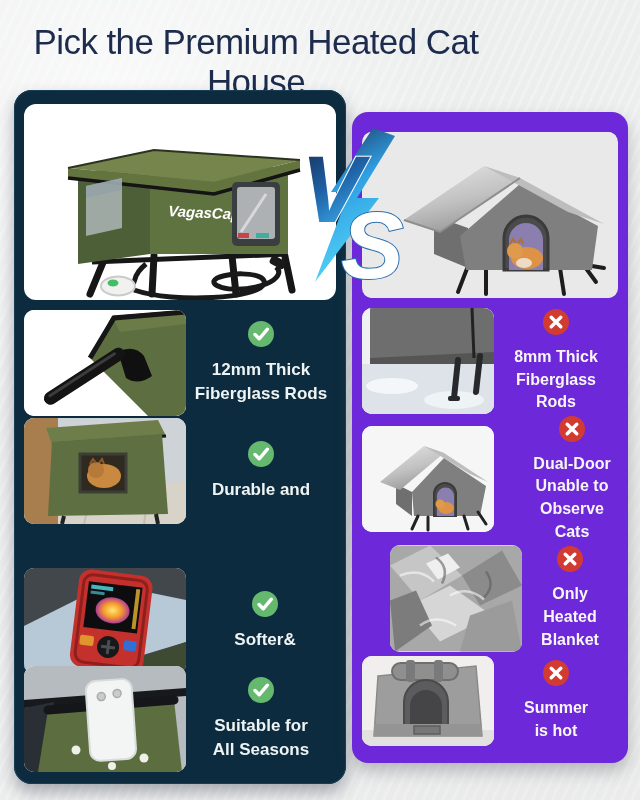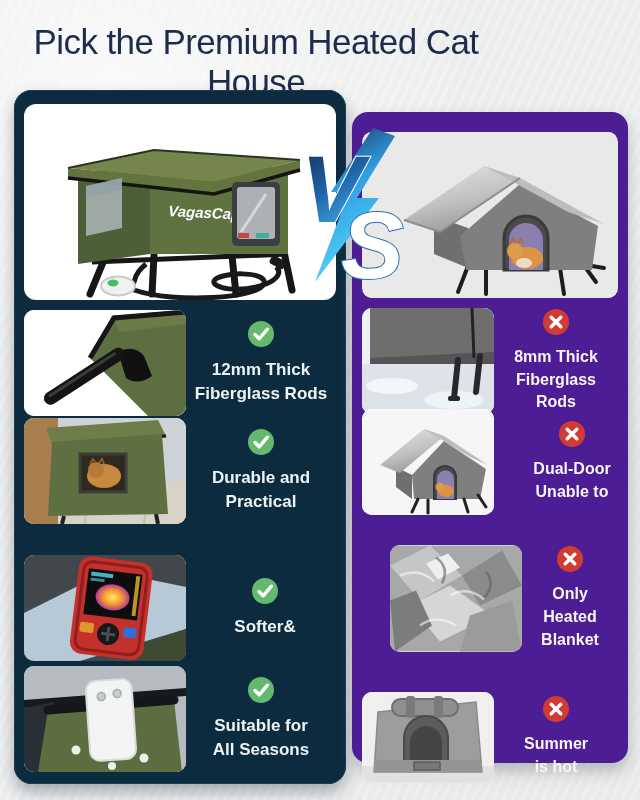--- a/index.html
+++ b/index.html
@@ -20,21 +20,21 @@
     letter-spacing:-0.6px; color:#1d2c4d;
   }
   .panel { position:absolute; }
   .panel-left {
     left:14px; top:90px; width:332px; height:694px;
     background:#0d2b3f; border-radius:18px;
     box-shadow:0 8px 16px rgba(30,40,60,.35), inset 0 0 0 1px #1a3d53;
   }
   .panel-right {
     left:352px; top:112px; width:276px; height:651px;
-    background:#4c1d95; border-radius:16px;
+    background:#6d28d9; border-radius:16px;
     box-shadow:0 8px 16px rgba(80,85,95,.35);
   }
   .hero { position:absolute; overflow:hidden; }
   .hero-left {
     left:10px; top:14px; width:312px; height:196px;
     background:#ffffff; border-radius:12px;
   }
   .hero-right {
     left:10px; top:20px; width:256px; height:166px;
     background:#e9e9e9; border-radius:10px;
@@ -180,26 +180,25 @@
           </g>
       </svg>
     </div>
     <div class="cell">
       <svg class="badge" viewBox="0 0 28 28">
         <circle cx="14" cy="14" r="13" fill="#64b96e"></circle>
         <path d="M8 14.5 l4.2 4.3 8.2-9.6" stroke="#fff" stroke-width="3.4" fill="none" stroke-linecap="round" stroke-linejoin="round"></path>
       </svg>
       <div class="feat-text">
         <span>Durable and</span>
-          <span>Practical</span>
-      </div>
-    </div>
-  </div>
-
-  <div class="row" style="top:465px; height:106px;gap:8px;">
+      </div>
+    </div>
+  </div>
+
+  <div class="row" style="top:478px; height:106px;gap:8px;">
     <div class="photo">
       <svg viewBox="0 0 162 106">
         <rect width="162" height="106" fill="#41474b"></rect>
         <polygon points="0,58 84,16 162,32 162,74 56,106 0,106" fill="#b7c9d6"></polygon>
         <polygon points="116,90 162,74 162,106 106,106" fill="#3f4a33"></polygon>
         <g transform="rotate(7 85 55)">
           <rect x="50" y="4" width="74" height="98" rx="12" fill="#c4302b"></rect>
           <rect x="55" y="9" width="64" height="88" rx="9" fill="none" stroke="#8e1f1c" stroke-width="3"></rect>
           <rect x="60" y="16" width="54" height="46" fill="#0d0d10"></rect>
           <ellipse cx="87" cy="42" rx="17" ry="13" fill="url(#heat)"></ellipse>
@@ -303,21 +302,21 @@
         <circle cx="14" cy="14" r="13" fill="#d23b32"></circle>
         <path d="M9.2 9.2 l9.6 9.6 M18.8 9.2 l-9.6 9.6" stroke="#fff" stroke-width="3.4" stroke-linecap="round"></path>
       </svg>
       <div class="feat-text">
         <span>8mm Thick</span>
           <span>Fiberglass Rods</span>
       </div>
     </div>
   </div>
 
-  <div class="row" style="top:297px; height:106px;gap:32px;">
+  <div class="row" style="top:314px; height:106px;gap:32px;">
     <div class="photo">
       <svg viewBox="0 0 132 106">
         <rect width="132" height="106" fill="#f6f6f6"></rect>
         <polygon points="50,66 82,32 124,60 118,90 52,90" fill="#7f7f7f"></polygon>
         <polygon points="50,66 34,58 34,78 50,90" fill="#6f6f6f"></polygon>
         <polygon points="18,56 62,20 82,27 38,64" fill="url(#silver)"></polygon>
         <polygon points="62,20 108,48 126,56 82,27" fill="#bdbdbd"></polygon>
         <path d="M72 90 L72 68 A11 11 0 0 1 94 68 L94 90 Z" fill="#4b4b4d" stroke="#3a3a3a" stroke-width="2"></path>
         <path d="M75 90 L75 70 A8.5 8.5 0 0 1 92 70 L92 90 Z" fill="#8a7fae"></path>
         <ellipse cx="84" cy="82" rx="8" ry="6" fill="#dd9246"></ellipse>
@@ -331,20 +330,21 @@
       </svg>
     </div>
     <div class="cell">
       <svg class="badge" viewBox="0 0 28 28">
         <circle cx="14" cy="14" r="13" fill="#d23b32"></circle>
         <path d="M9.2 9.2 l9.6 9.6 M18.8 9.2 l-9.6 9.6" stroke="#fff" stroke-width="3.4" stroke-linecap="round"></path>
       </svg>
       <div class="feat-text">
         <span>Dual-Door</span>
           <span>Unable to</span>
+          <span>Observe Cats</span>
       </div>
     </div>
   </div>
 
   <div class="row" style="top:433px; height:107px;padding-left:28px;">
     <div class="photo">
       <svg viewBox="0 0 132 106">
         <rect width="132" height="106" fill="#a8a8a8"></rect>
         <polygon points="0,20 40,0 72,30 30,55" fill="#c6c6c6"></polygon>
         <polygon points="72,30 112,5 132,40 90,60" fill="#8b8b8b"></polygon>
@@ -361,21 +361,21 @@
         <circle cx="14" cy="14" r="13" fill="#d23b32"></circle>
         <path d="M9.2 9.2 l9.6 9.6 M18.8 9.2 l-9.6 9.6" stroke="#fff" stroke-width="3.4" stroke-linecap="round"></path>
       </svg>
       <div class="feat-text">
         <span>Only Heated</span>
           <span>Blanket</span>
       </div>
     </div>
   </div>
 
-  <div class="row" style="top:580px; height:90px;">
+  <div class="row" style="top:544px; height:90px;">
     <div class="photo">
       <svg viewBox="0 0 132 90">
         <rect width="132" height="90" fill="#f0efee"></rect>
         <rect x="0" y="74" width="132" height="16" fill="#e2e1df"></rect>
         <polygon points="16,20 114,10 120,80 12,80" fill="#9d9d9d" stroke="#8a8a8a" stroke-width="1.5"></polygon>
         <rect x="30" y="7" width="66" height="17" rx="8.5" fill="#8f8f8f" stroke="#6f6f6f" stroke-width="2"></rect>
         <rect x="44" y="4" width="9" height="22" rx="3" fill="#7a7a7a"></rect>
         <rect x="72" y="4" width="9" height="22" rx="3" fill="#7a7a7a"></rect>
         <path d="M42 70 L42 46 A22 22 0 0 1 86 46 L86 70 Z" fill="#5c5c5e" stroke="#4a4a4a" stroke-width="2"></path>
         <path d="M48 70 L48 50 A16 16 0 0 1 80 50 L80 70 Z" fill="#454547"></path>

